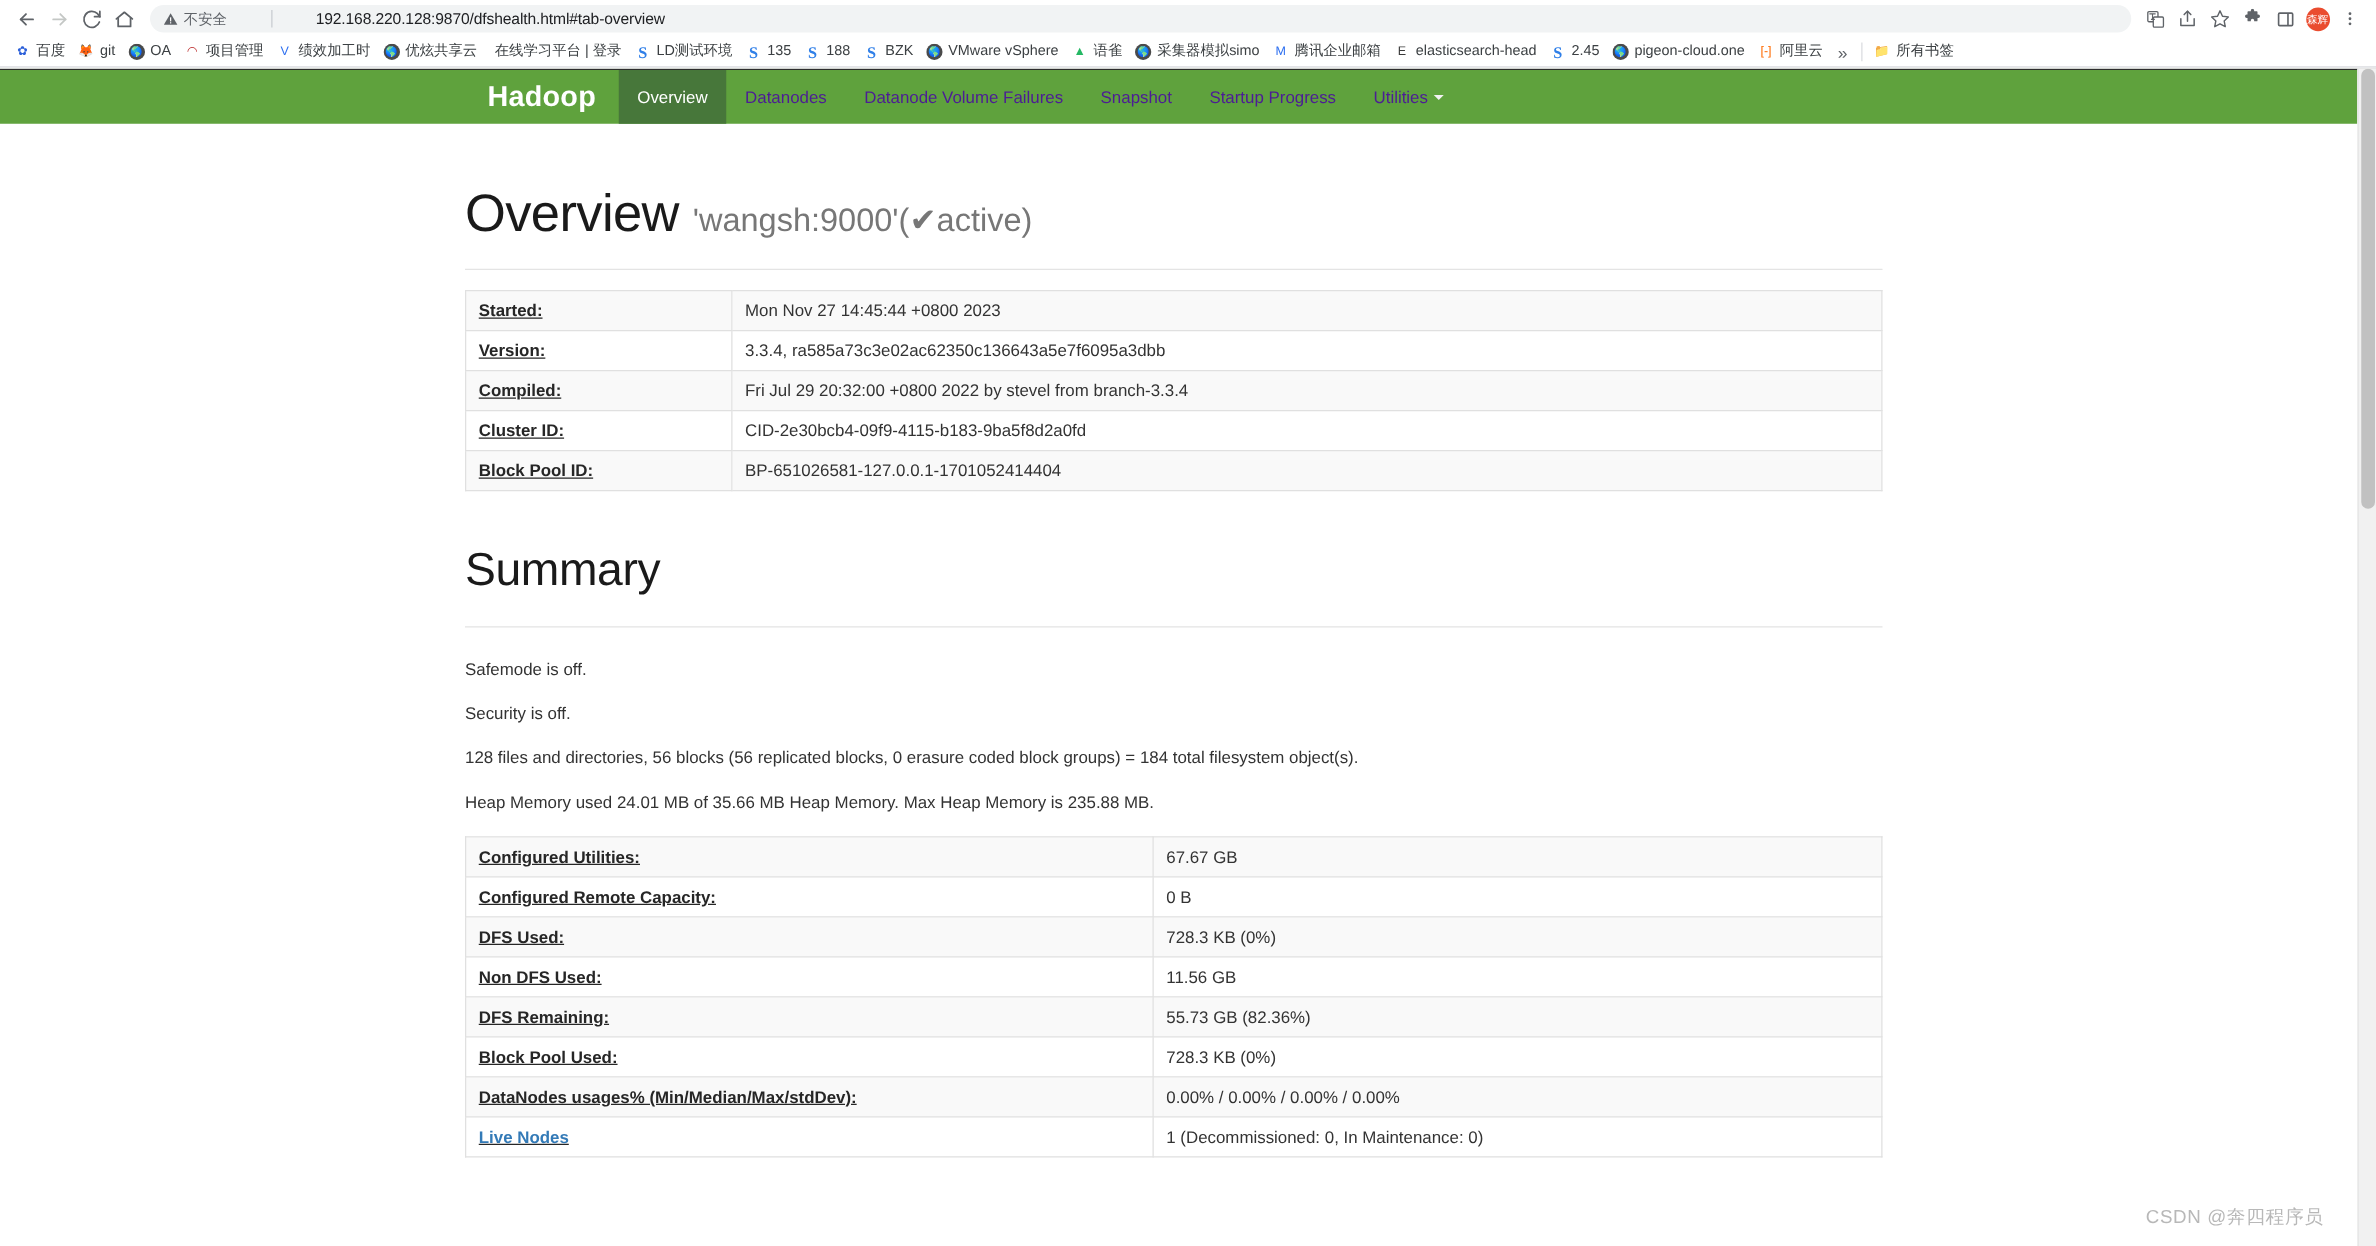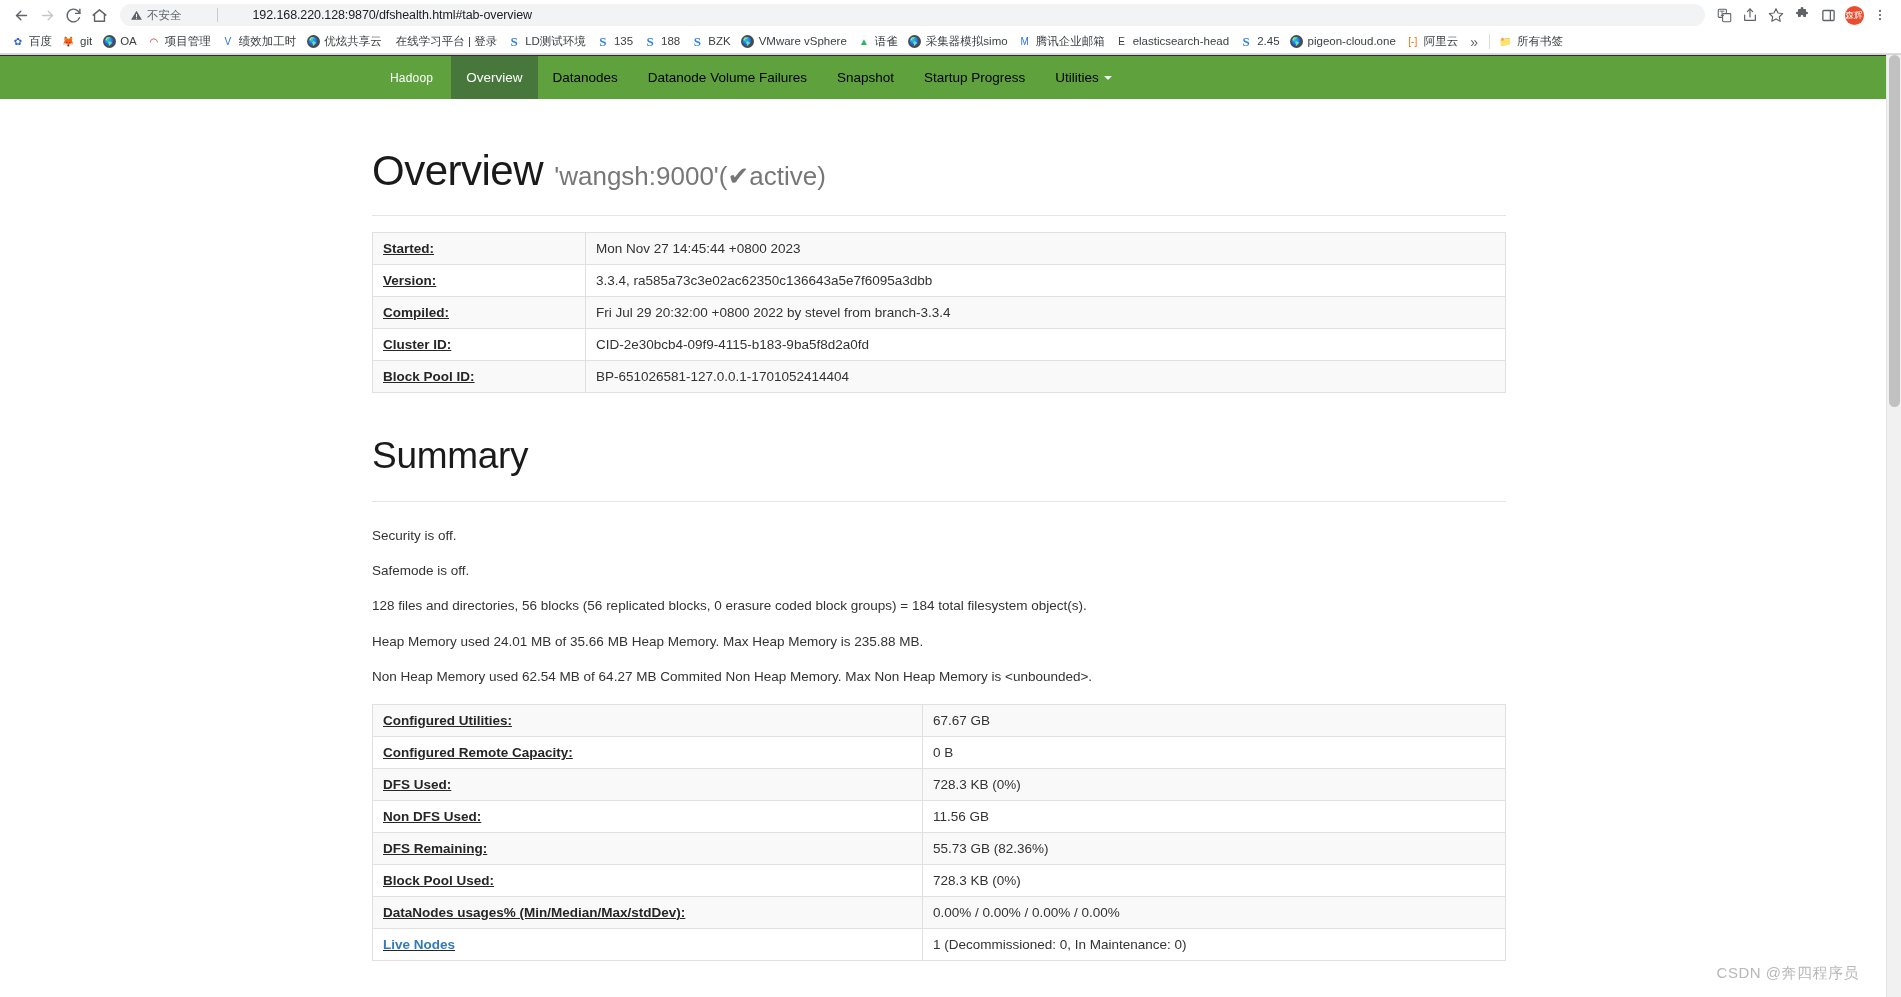--- a/index.html
+++ b/index.html
@@ -159,29 +159,29 @@
   .hadoop-navbar {
     height: 44px;
     background: #5fa23d;
     border-top: 1px solid #2d2d2d;
     display: flex;
     align-items: stretch;
     padding-left: 372px;
   }
   .brand {
     color: #ffffff;
-    font-size: 12px;
-    font-weight: normal;
+    font-size: 23px;
+    font-weight: bold;
     padding: 0 18px;
     display: flex; align-items: center;
     cursor: pointer;
     letter-spacing: 0.2px;
   }
   .nav-item {
-    color: #000000;
+    color: #4c1d95;
     font-size: 13.5px;
     padding: 0 15px;
     display: flex; align-items: center;
     cursor: pointer;
     white-space: nowrap;
   }
   .nav-item.active {
     background: #47773a;
     color: #ffffff;
   }
@@ -548,25 +548,24 @@
                 <td class="k">Block Pool ID:</td>
                 <td>BP-651026581-127.0.0.1-1701052414404</td>
               </tr>
             </tbody>
         </table>
 
         <h2 class="section-title">Summary</h2>
         <hr class="section-rule">
 
         <div class="notes-wrap" id="summary-notes">
+            <p class="note">Safemode is off.</p>
             <p class="note">Security is off.</p>
-            <p class="note">Safemode is off.</p>
             <p class="note">128 files and directories, 56 blocks (56 replicated blocks, 0 erasure coded block groups) = 184 total filesystem object(s).</p>
             <p class="note">Heap Memory used 24.01 MB of 35.66 MB Heap Memory. Max Heap Memory is 235.88 MB.</p>
-            <p class="note">Non Heap Memory used 62.54 MB of 64.27 MB Commited Non Heap Memory. Max Non Heap Memory is &lt;unbounded&gt;.</p>
           </div>
 
         <table class="kv summary">
           <tbody id="summary-rows">
               <tr>
                 <td class="k">Configured Utilities:</td>
                 <td>67.67 GB</td>
               </tr>
               <tr>
                 <td class="k">Configured Remote Capacity:</td>

